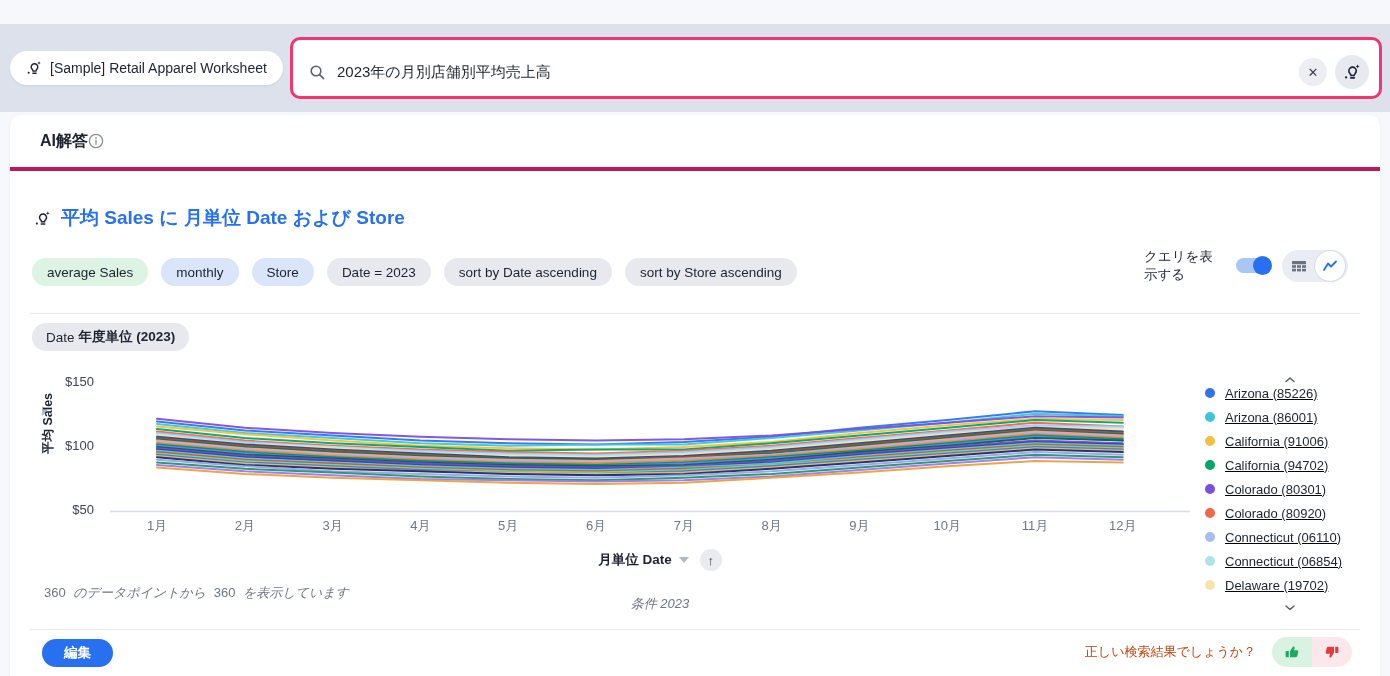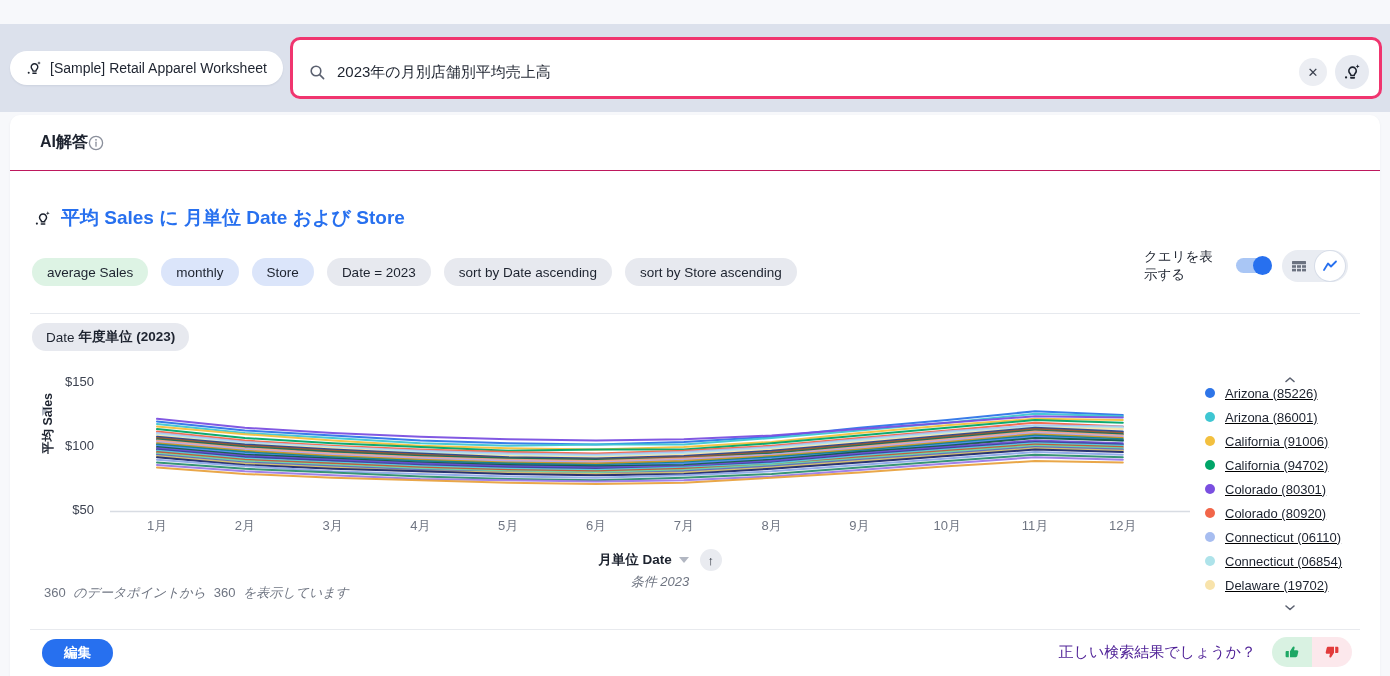--- a/index.html
+++ b/index.html
@@ -15,21 +15,21 @@
                border:3px solid #f0356f; border-radius:10px; display:flex; align-items:center;
                padding:8px 10px 0 16px; }
   .search-input { flex:1; border:none; outline:none; font-size:15px; color:#1d232f; background:transparent; margin-left:12px; }
   .circle-btn { width:28px; height:28px; border-radius:50%; background:#eceef3; border:none; display:flex;
                 align-items:center; justify-content:center; color:#3c4250; font-size:13px; cursor:pointer; margin-left:8px; }
   .circle-btn.big { width:34px; height:34px; background:#e7eaf1; }
 
   
   .card { position:absolute; left:10px; right:10px; top:115px; height:561px; background:#fff;
           border-radius:10px 10px 0 0; box-shadow:0 1px 3px rgba(30,35,60,.05); }
-  .card-header { height:56px; border-bottom:1px solid #be185d; display:flex; align-items:center; padding:0 30px; }
+  .card-header { height:56px; border-bottom:4px solid #be185d; display:flex; align-items:center; padding:0 30px; }
   .card-header .hdr { font-size:16px; font-weight:bold; color:#1d232f; }
 
   .answer-title { position:absolute; left:24px; top:90px; display:flex; align-items:center; gap:10px; }
   .answer-title .t { color:#2770ef; font-size:19px; font-weight:bold; }
 
   .chips-row { position:absolute; left:22px; top:143px; display:flex; gap:13px; }
   .chip { height:28px; border-radius:14px; padding:0 15px; display:flex; align-items:center;
           font-size:13.5px; color:#1d232f; white-space:nowrap; }
 
   .right-controls { position:absolute; right:32px; top:133px; display:flex; align-items:center; gap:12px; }
@@ -59,33 +59,33 @@
   .legend .chev { width:100%; text-align:center; color:#5b6170; height:12px; cursor:pointer; }
   .legend-item { height:24px; display:flex; align-items:center; gap:10px; cursor:pointer;text-decoration:underline; }
   .legend-item .dot { width:10px; height:10px; border-radius:50%; flex:none; }
   .legend-item .lbl { font-size:13px; color:#1d232f; white-space:nowrap; }
 
   .sort-control { position:absolute; left:520px; width:260px; top:434px; display:flex; align-items:center; justify-content:center; gap:7px; }
   .sort-control .nm { font-size:13.5px; font-weight:bold; color:#1d232f; }
   .caret-down { width:0; height:0; border-left:5px solid transparent; border-right:5px solid transparent; border-top:6px solid #b2b7c2; }
   .sort-arrow-btn { width:22px; height:22px; border-radius:50%; background:#e9ebf0; border:none; font-size:13px;
                     font-weight:bold; color:#1d232f; display:flex; align-items:center; justify-content:center; cursor:pointer; margin-left:4px; }
-  .condition { position:absolute; left:520px; width:260px; top:458px; text-align:center; font-size:13px;
+  .condition { position:absolute; left:520px; width:260px; top:480px; text-align:center; font-size:13px;
                font-style:italic; color:#6f7582; }
 
   .points-info { position:absolute; left:30px; top:469px; font-size:13px; color:#6f7582; }
   .points-info .jp { font-style:italic; }
   .points-info .num { font-style:normal; margin:0 4px; }
 
   
   .footer-divider { position:absolute; left:20px; right:20px; top:514px; height:1px; background:#e8eaee; }
   .edit-btn { position:absolute; left:32px; top:524px; height:28px; padding:0 22px; border:none; border-radius:14px;
               background:#2770ef; color:#fff; font-size:13.5px; font-weight:bold; cursor:pointer; font-family:inherit; }
   .feedback { position:absolute; right:28px; top:522px; display:flex; align-items:center; gap:16px; }
-  .feedback .q { font-size:15px; color:#4c1d95; }
+  .feedback .q { font-size:13px; color:#c2410c; }
   .thumbs { display:flex; }
   .thumb-btn { width:40px; height:30px; border:none; display:flex; align-items:center; justify-content:center; cursor:pointer; }
   .thumb-btn.up { background:#d9f2e2; border-radius:15px 0 0 15px; color:#1ea865; }
   .thumb-btn.down { background:#fce8ec; border-radius:0 15px 15px 0; color:#e23b3b; }
 
   .icon { display:inline-flex; }
 </style>
 </head>
 <body>
 

